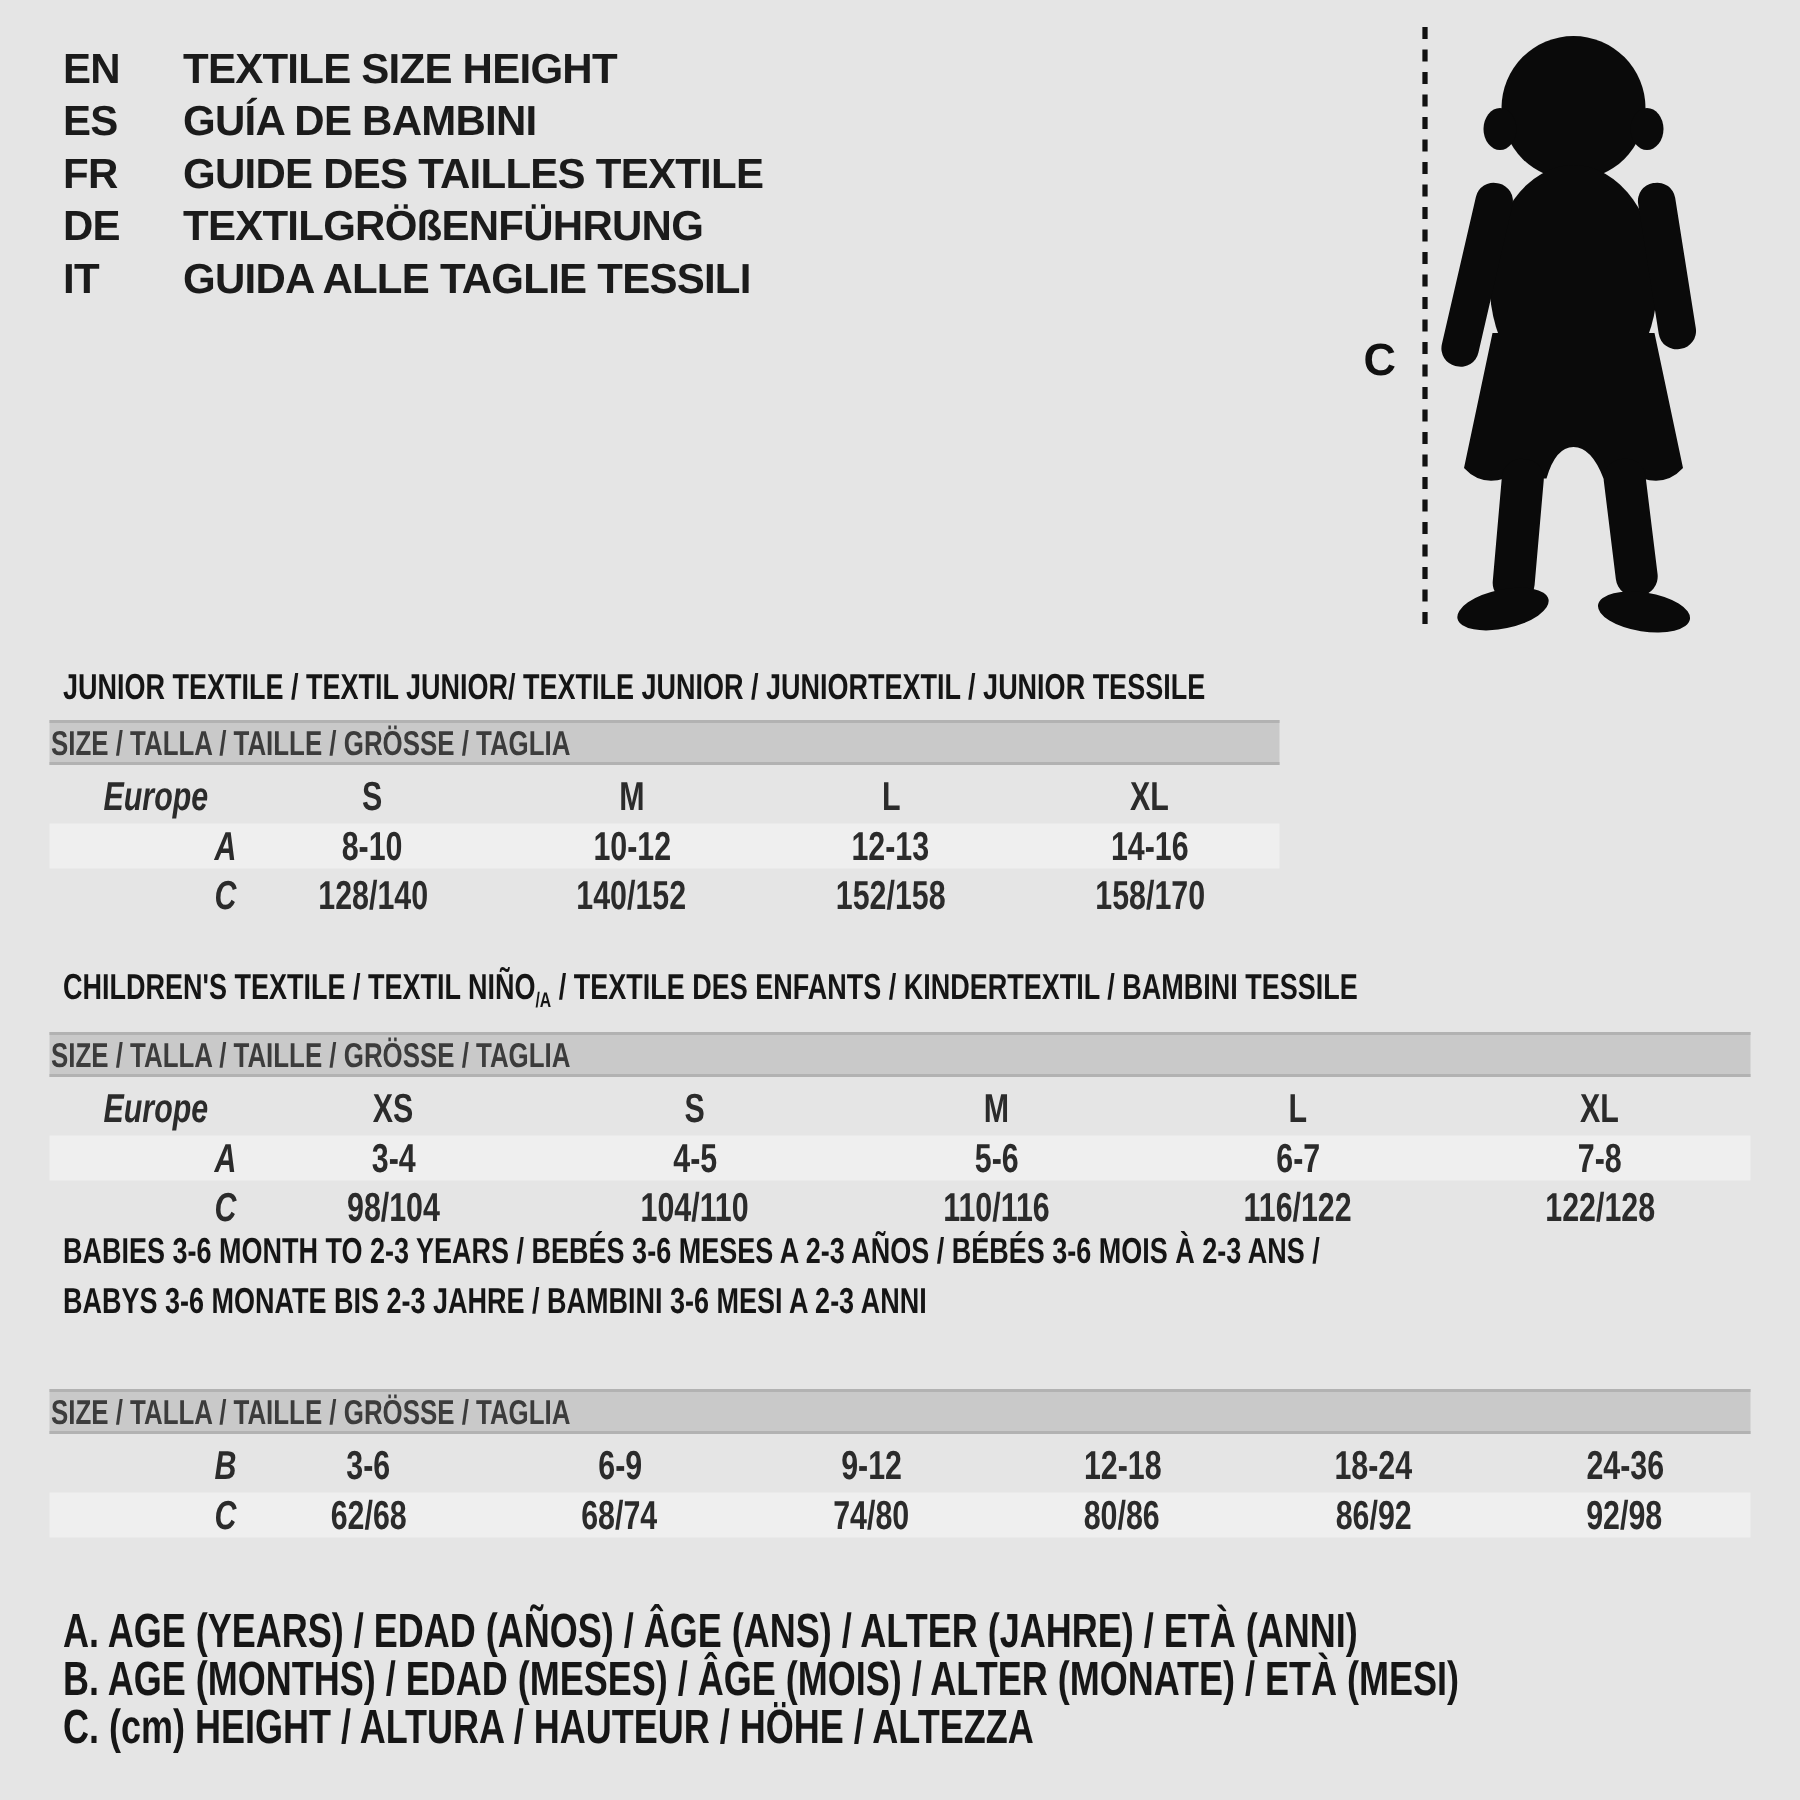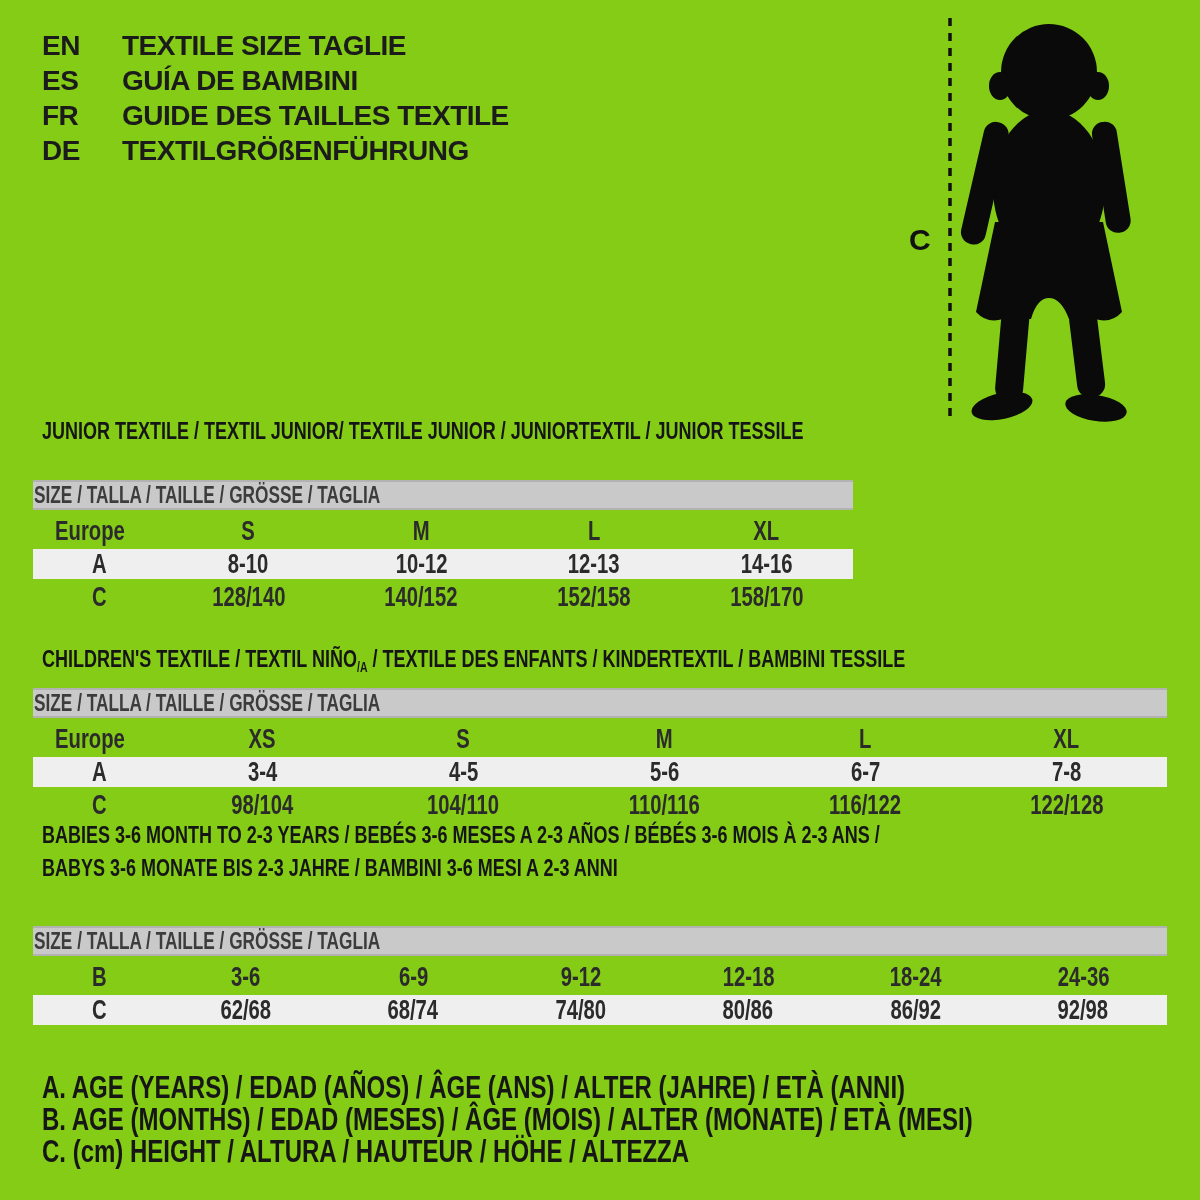--- a/index.html
+++ b/index.html
@@ -1,17 +1,17 @@
 <!DOCTYPE html>
 <html><head>
 <meta charset="utf-8">
 <style>
   html,body{margin:0;padding:0;background:#fff;}
   .page{
-    position:relative;width:1200px;height:1200px;background:#84cc16;overflow:hidden;
+    position:relative;width:1200px;height:1200px;background:#e5e5e5;overflow:hidden;
     font-family:"Liberation Sans","DejaVu Sans",sans-serif;
     font-weight:bold;color:#1b1b1b;font-stretch:condensed;
   }
   
   .cl{display:inline-block;transform:scaleX(.75);transform-origin:0 50%;white-space:nowrap;}
   .cx{display:inline-block;transform:scaleX(.75);transform-origin:50% 50%;white-space:nowrap;}
 
   
   .langs{position:absolute;left:42px;top:28px;font-size:28px;line-height:35px;letter-spacing:-.5px;}
   .lang-row{display:flex;}
@@ -28,47 +28,51 @@
   .stable{position:absolute;left:33px;}
   .band{
     height:30px;background:#c9c9c9;border-top:2px solid #b2b2b2;border-bottom:2px solid #b2b2b2;
     box-sizing:border-box;display:flex;align-items:center;padding-left:1px;
     font-size:23px;color:#3c3c3c;
   }
   .trow{display:flex;height:30px;align-items:center;margin-top:3px;font-size:27px;color:#2b2b2b;}
   .trow.first{margin-top:6px;}
   .trow.shaded{background:#efefef;}
   .cell{flex:1;text-align:center;}
-  .cell.label{flex:0 0 120px;text-align:center;padding-left:9px;}
+  .cell.label{flex:0 0 120px;text-align:right;padding-left:9px;font-style:italic;}
 
   
   .legend{position:absolute;left:42px;top:1071px;font-size:32px;line-height:32px;color:#161616;}
   .legend div{height:32px;}
 </style>
 </head>
 <body>
 
 <div class="page">
 
   <div class="langs">
     <div class="lang-row">
       <span class="lang-code">EN</span>
-      <span>TEXTILE SIZE TAGLIE</span>
+      <span>TEXTILE SIZE HEIGHT</span>
     </div>
     <div class="lang-row">
       <span class="lang-code">ES</span>
       <span>GUÍA DE BAMBINI</span>
     </div>
     <div class="lang-row">
       <span class="lang-code">FR</span>
       <span>GUIDE DES TAILLES TEXTILE</span>
     </div>
     <div class="lang-row">
       <span class="lang-code">DE</span>
       <span>TEXTILGRÖßENFÜHRUNG</span>
+    </div>
+    <div class="lang-row">
+      <span class="lang-code">IT</span>
+      <span>GUIDA ALLE TAGLIE TESSILI</span>
     </div>
   </div>
 
   <svg class="figure" width="245" height="414" viewBox="0 0 245 414">
     <line x1="47" y1="8" x2="47" y2="406" stroke="#111111" stroke-width="3.5" stroke-dasharray="8 7"></line>
     <text x="6" y="240" font-size="30" font-weight="bold" fill="#111111">C</text>
     <g fill="#0a0a0a" transform="translate(-6,0)">
       <circle cx="152" cy="62" r="48"></circle>
       <ellipse cx="103" cy="76" rx="11" ry="14"></ellipse>
       <ellipse cx="201" cy="76" rx="11" ry="14"></ellipse>
@@ -76,21 +80,21 @@
       <rect x="88" y="112" width="25" height="125" rx="12" transform="rotate(13 100 118)"></rect>
       <rect x="194" y="112" width="25" height="112" rx="12" transform="rotate(-9 206 118)"></rect>
       <path d="M98 212 L206 212 L225 302 Q214 314 198 309 L172 309 Q164 288 152 288 Q140 288 134 309 L106 309 Q90 314 79 302 Z"></path>
       <rect x="105" y="296" width="28" height="96" rx="13" transform="rotate(5 119 300)"></rect>
       <rect x="171" y="296" width="28" height="92" rx="13" transform="rotate(-7 185 300)"></rect>
       <ellipse cx="105" cy="396" rx="31" ry="13" transform="rotate(-12 105 396)"></ellipse>
       <ellipse cx="199" cy="398" rx="31" ry="13" transform="rotate(9 199 398)"></ellipse>
     </g>
   </svg>
 
-  <div class="sec-title" style="top:416px;">
+  <div class="sec-title" style="top:444px;">
     <span class="cl">JUNIOR TEXTILE / TEXTIL JUNIOR/ TEXTILE JUNIOR / JUNIORTEXTIL / JUNIOR TESSILE</span>
   </div>
   <div class="stable" style="top:480px;width:820px;">
     <div class="band">
       <span class="cl">SIZE / TALLA / TAILLE / GRÖSSE / TAGLIA</span>
     </div>
     <div class="trow first">
       <div class="cell label"><span class="cl">Europe</span></div>
       <div class="cell"><span class="cx">S</span></div>
       <div class="cell"><span class="cx">M</span></div>

